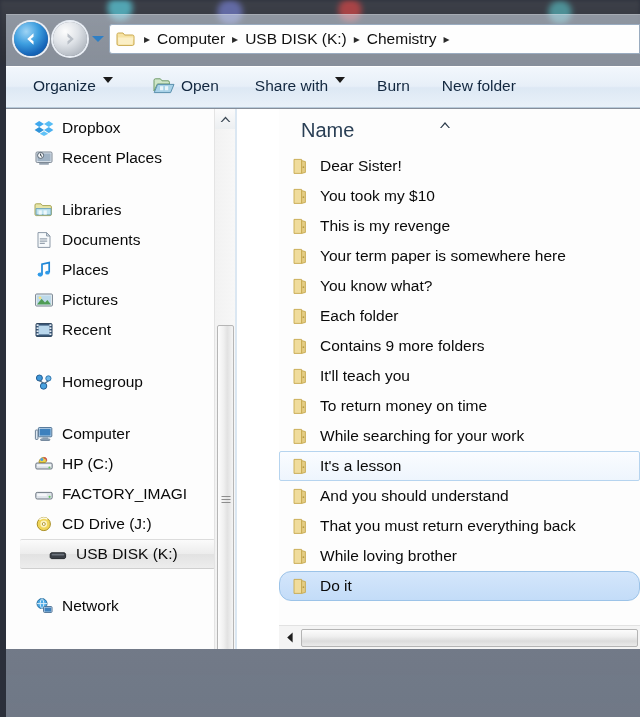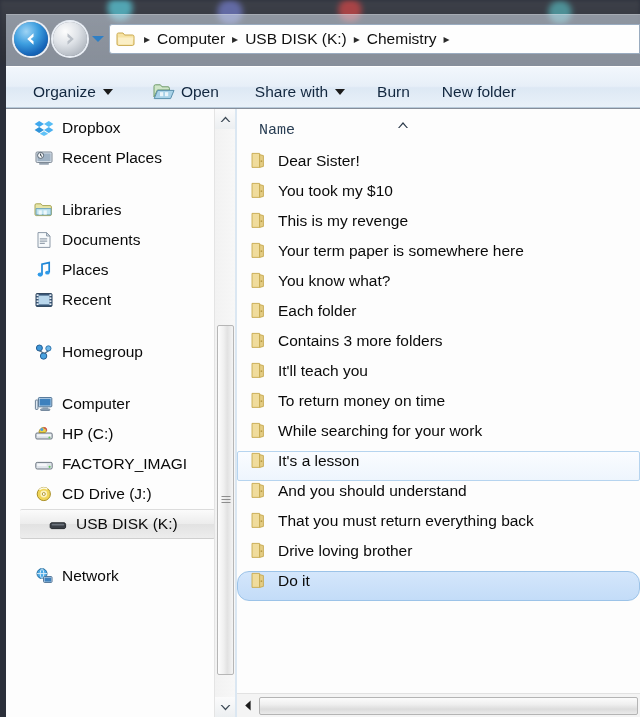--- a/index.html
+++ b/index.html
@@ -121,21 +121,20 @@
     background: linear-gradient(180deg, #f2f7fc 0%, #e7eff8 48%, #dde8f4 52%, #e9f1f9 100%);
     border-top: 1px solid #ffffff;
     border-bottom: 1px solid #b8cada;
     display: flex;
     align-items: center;
     padding-left: 18px;
     gap: 0;
   }
   .tb-item {
     display: flex;
-    align-items: center;
     height: 30px;
     padding: 0 9px;
     font-size: 15.5px;
     color: #12273f;
     white-space: nowrap;
     border-radius: 3px;
     margin-top: 10px;
   }
   .tb-gap-1 { margin-right: 22px; }
   .tb-gap-2 { margin-right: 18px; }
@@ -151,23 +150,24 @@
     width: 22px; height: 18px;
     margin-right: 6px;
     position: relative;
     flex: 0 0 auto;
   }
 
   
   .body-split {
     position: absolute;
     top: 109px; left: 6px;
-    width: 634px; height: 608px;
+    width: 634px; height: 540px;
     display: flex;
     background: #ffffff;
+    gap: 42px;
   }
 
   
   .navpane {
     position: relative;
     width: 231px;
     flex: 0 0 auto;
     background: #fdfdfd;
     border-right: 2px solid #dbe7f2;
     overflow: hidden;
@@ -253,40 +253,39 @@
 
   .col-header {
     position: relative;
     height: 42px;
     background: #fdfdfd;
     display: flex;
     align-items: center;
     padding-left: 22px;
   }
   .col-header .col-name {
-    font-size: 15px;
+    font-size: 20px;
     color: #2a3f55;
-    font-family: Liberation Mono, monospace;
   }
   .sort-arrow {
     position: absolute;
     top: 6px; left: 160px;
     width: 12px; height: 8px;
   }
 
   .file-list {
     position: absolute;
     top: 42px; left: 0;
     width: 100%;
     height: 528px;
   }
 
   .file-row {
     display: flex;
-    align-items: flex-start;
+    align-items: center;
     height: 30px;
     padding-left: 12px;
     font-size: 15.5px;
     color: #0a0a0a;
     white-space: nowrap;
     border: 1px solid transparent;
     border-radius: 2px;
   }
   .file-row.hover {
     background: linear-gradient(180deg, #fafcff 0%, #eef5fd 100%);
@@ -451,20 +450,29 @@
               </svg></span>
             <span class="nav-label">Documents</span>
           </div>
           <div class="nav-item indent">
             <span class="nav-icon"><svg width="20" height="18" viewBox="0 0 20 18">
                 <path d="M8 13.4 L8 3.2 L15.2 1.6 L15.2 11.4" stroke="#1f86d6" stroke-width="1.7" fill="none"></path>
                 <ellipse cx="6.2" cy="13.6" rx="2.6" ry="2.1" fill="#2f9ae8"></ellipse>
                 <ellipse cx="13.4" cy="11.7" rx="2.3" ry="1.9" fill="#2f9ae8"></ellipse>
               </svg></span>
             <span class="nav-label">Places</span>
+          </div>
+          <div class="nav-item indent">
+            <span class="nav-icon"><svg width="20" height="18" viewBox="0 0 20 18">
+                <rect x="1.6" y="3" width="16.8" height="12" rx="1" fill="#eef3f7" stroke="#73808d"></rect>
+                <rect x="3" y="4.4" width="14" height="9.2" fill="#bcd9ea"></rect>
+                <path d="M3 13.6 L7.6 7.8 L11 11.4 L13.4 9 L17 13.6 Z" fill="#4f9c55"></path>
+                <circle cx="6" cy="6.8" r="1.4" fill="#f6e27a"></circle>
+              </svg></span>
+            <span class="nav-label">Pictures</span>
           </div>
           <div class="nav-item indent">
             <span class="nav-icon"><svg width="20" height="18" viewBox="0 0 20 18">
                 <rect x="2" y="2.6" width="16" height="12.8" rx="1" fill="#3b5a7c" stroke="#2a4158"></rect>
                 <rect x="4.6" y="4.6" width="10.8" height="8.8" fill="#b9d7ec"></rect>
                 <rect x="2.6" y="3.4" width="2" height="1.6" fill="#e8eff6"></rect>
                 <rect x="2.6" y="6.4" width="2" height="1.6" fill="#e8eff6"></rect>
                 <rect x="2.6" y="9.4" width="2" height="1.6" fill="#e8eff6"></rect>
                 <rect x="2.6" y="12.4" width="2" height="1.6" fill="#e8eff6"></rect>
                 <rect x="15.4" y="3.4" width="2" height="1.6" fill="#e8eff6"></rect>
@@ -618,21 +626,21 @@
                 <circle cx="11.4" cy="9.2" r="0.85" fill="#b79a45"></circle>
               </svg></span>
             <span>Each folder</span>
           </div>
           <div class="file-row">
             <span class="file-icon"><svg width="20" height="17" viewBox="0 0 20 17">
                 <path d="M2 1.4 L9.6 1.4 L9.6 15.4 L2 15.4 Z" fill="#f0dc9c" stroke="#c6a94f" stroke-width="0.9"></path>
                 <path d="M9.6 2.6 L13.4 3.6 L13.4 14.4 L9.6 15.4 Z" fill="#e4cd85" stroke="#c6a94f" stroke-width="0.9"></path>
                 <circle cx="11.4" cy="9.2" r="0.85" fill="#b79a45"></circle>
               </svg></span>
-            <span>Contains 3 more folders</span>
+            <span>Contains 9 more folders</span>
           </div>
           <div class="file-row">
             <span class="file-icon"><svg width="20" height="17" viewBox="0 0 20 17">
                 <path d="M2 1.4 L9.6 1.4 L9.6 15.4 L2 15.4 Z" fill="#f0dc9c" stroke="#c6a94f" stroke-width="0.9"></path>
                 <path d="M9.6 2.6 L13.4 3.6 L13.4 14.4 L9.6 15.4 Z" fill="#e4cd85" stroke="#c6a94f" stroke-width="0.9"></path>
                 <circle cx="11.4" cy="9.2" r="0.85" fill="#b79a45"></circle>
               </svg></span>
             <span>It'll teach you</span>
           </div>
           <div class="file-row">
@@ -674,21 +682,21 @@
                 <circle cx="11.4" cy="9.2" r="0.85" fill="#b79a45"></circle>
               </svg></span>
             <span>That you must return everything back</span>
           </div>
           <div class="file-row">
             <span class="file-icon"><svg width="20" height="17" viewBox="0 0 20 17">
                 <path d="M2 1.4 L9.6 1.4 L9.6 15.4 L2 15.4 Z" fill="#f0dc9c" stroke="#c6a94f" stroke-width="0.9"></path>
                 <path d="M9.6 2.6 L13.4 3.6 L13.4 14.4 L9.6 15.4 Z" fill="#e4cd85" stroke="#c6a94f" stroke-width="0.9"></path>
                 <circle cx="11.4" cy="9.2" r="0.85" fill="#b79a45"></circle>
               </svg></span>
-            <span>Drive loving brother</span>
+            <span>While loving brother</span>
           </div>
           <div class="file-row selected">
             <span class="file-icon"><svg width="20" height="17" viewBox="0 0 20 17">
                 <path d="M2 1.4 L9.6 1.4 L9.6 15.4 L2 15.4 Z" fill="#f0dc9c" stroke="#c6a94f" stroke-width="0.9"></path>
                 <path d="M9.6 2.6 L13.4 3.6 L13.4 14.4 L9.6 15.4 Z" fill="#e4cd85" stroke="#c6a94f" stroke-width="0.9"></path>
                 <circle cx="11.4" cy="9.2" r="0.85" fill="#b79a45"></circle>
               </svg></span>
             <span>Do it</span>
           </div>
         </div>

